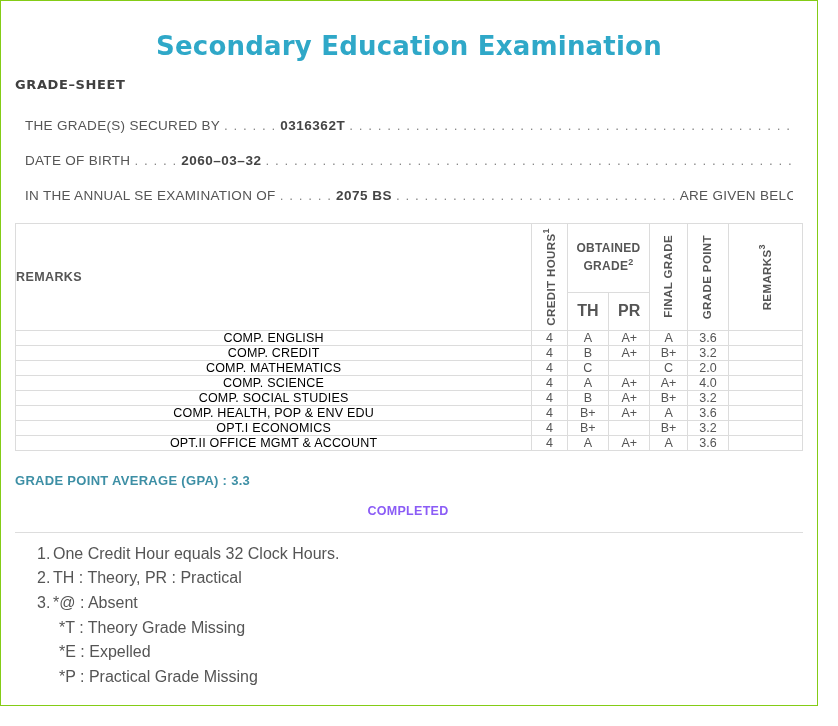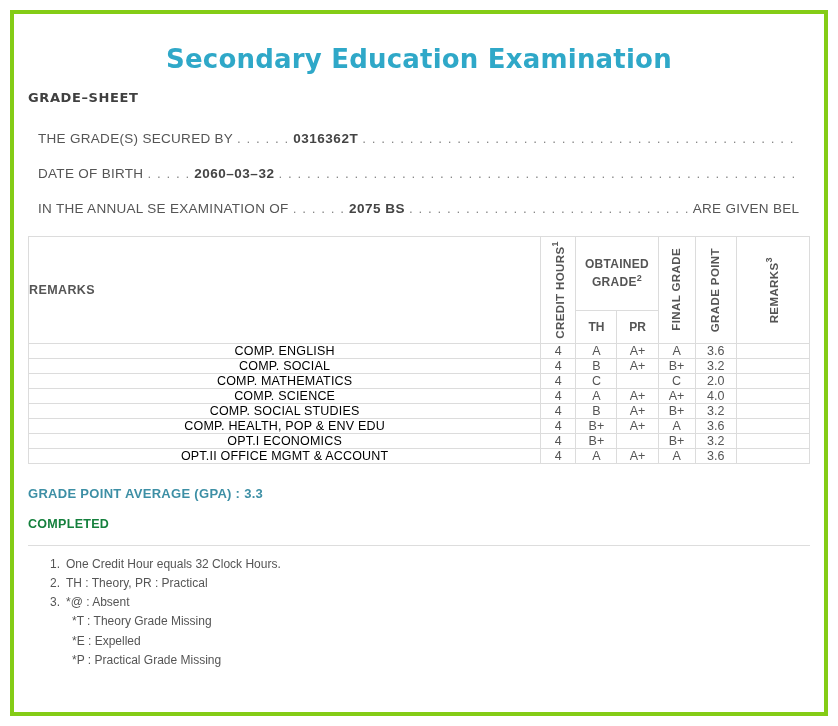--- a/index.html
+++ b/index.html
@@ -11,22 +11,21 @@
     width: 838px;
     height: 726px;
     font-family: "Liberation Sans", sans-serif;
     color: #444444;
     overflow: hidden;
   }
   .sheet {
     position: relative;
     width: 818px;
     height: 706px;
-    margin: 10px;
-    border: 4px solid #84cc16;
+    border: 1px solid #84cc16;
     box-sizing: border-box;
     padding: 0 14px;
   }
   .title {
     text-align: center;
     color: #2fa8c8;
     font-family: "DejaVu Sans", sans-serif;
     font-weight: bold;
     font-size: 26px;
     letter-spacing: 0.2px;
@@ -108,21 +107,21 @@
     text-align: center;
     font-weight: bold;
     font-size: 12px;
     line-height: 1.3;
     padding: 5px 2px;
     letter-spacing: 0.3px;
   }
   .sub-hdr {
     text-align: center;
     font-weight: bold;
-    font-size: 12px;
+    font-size: 16px;
     padding: 4px 2px;
   }
   td.subject {
     text-align: center;
     padding: 5px 8px;
     font-size: 12.5px;
     letter-spacing: 0.2px;
     color: #000000;
   }
   td.c {
@@ -138,36 +137,36 @@
   .gpa-line {
     text-align: left;
     font-weight: bold;
     font-size: 13px;
     color: #3d8fa5;
     margin-top: 22px;
     letter-spacing: 0.3px;
     padding-right: 2px;
   }
   .completed-line {
-    text-align: left;
-    font-weight: bold;
-    font-size: 12.5px;
-    color: #15803d;
+    text-align: center;
+    font-weight: bold;
+    font-size: 12.5px;
+    color: #8b5cf6;
     margin-top: 16px;
     letter-spacing: 0.3px;
     padding-right: 2px;
   }
   .footer-rule {
     border-top: 1px solid #dddddd;
     margin-top: 14px;
   }
   .notes {
     margin: 10px 0 0 22px;
     padding: 0;
-    font-size: 12px;
+    font-size: 16px;
     color: #555555;
     list-style: none;
   }
   .notes li {
     margin-bottom: 3px;
     line-height: 1.35;
   }
   .notes .idx {
     display: inline-block;
     width: 16px;
@@ -237,21 +236,21 @@
       <tr>
         <td class="subject">COMP. ENGLISH</td>
         <td class="c">4</td>
         <td class="c">A</td>
         <td class="c">A+</td>
         <td class="c">A</td>
         <td class="c">3.6</td>
         <td class="c"></td>
       </tr>
       <tr>
-        <td class="subject">COMP. SOCIAL</td>
+        <td class="subject">COMP. CREDIT</td>
         <td class="c">4</td>
         <td class="c">B</td>
         <td class="c">A+</td>
         <td class="c">B+</td>
         <td class="c">3.2</td>
         <td class="c"></td>
       </tr>
       <tr>
         <td class="subject">COMP. MATHEMATICS</td>
         <td class="c">4</td>

